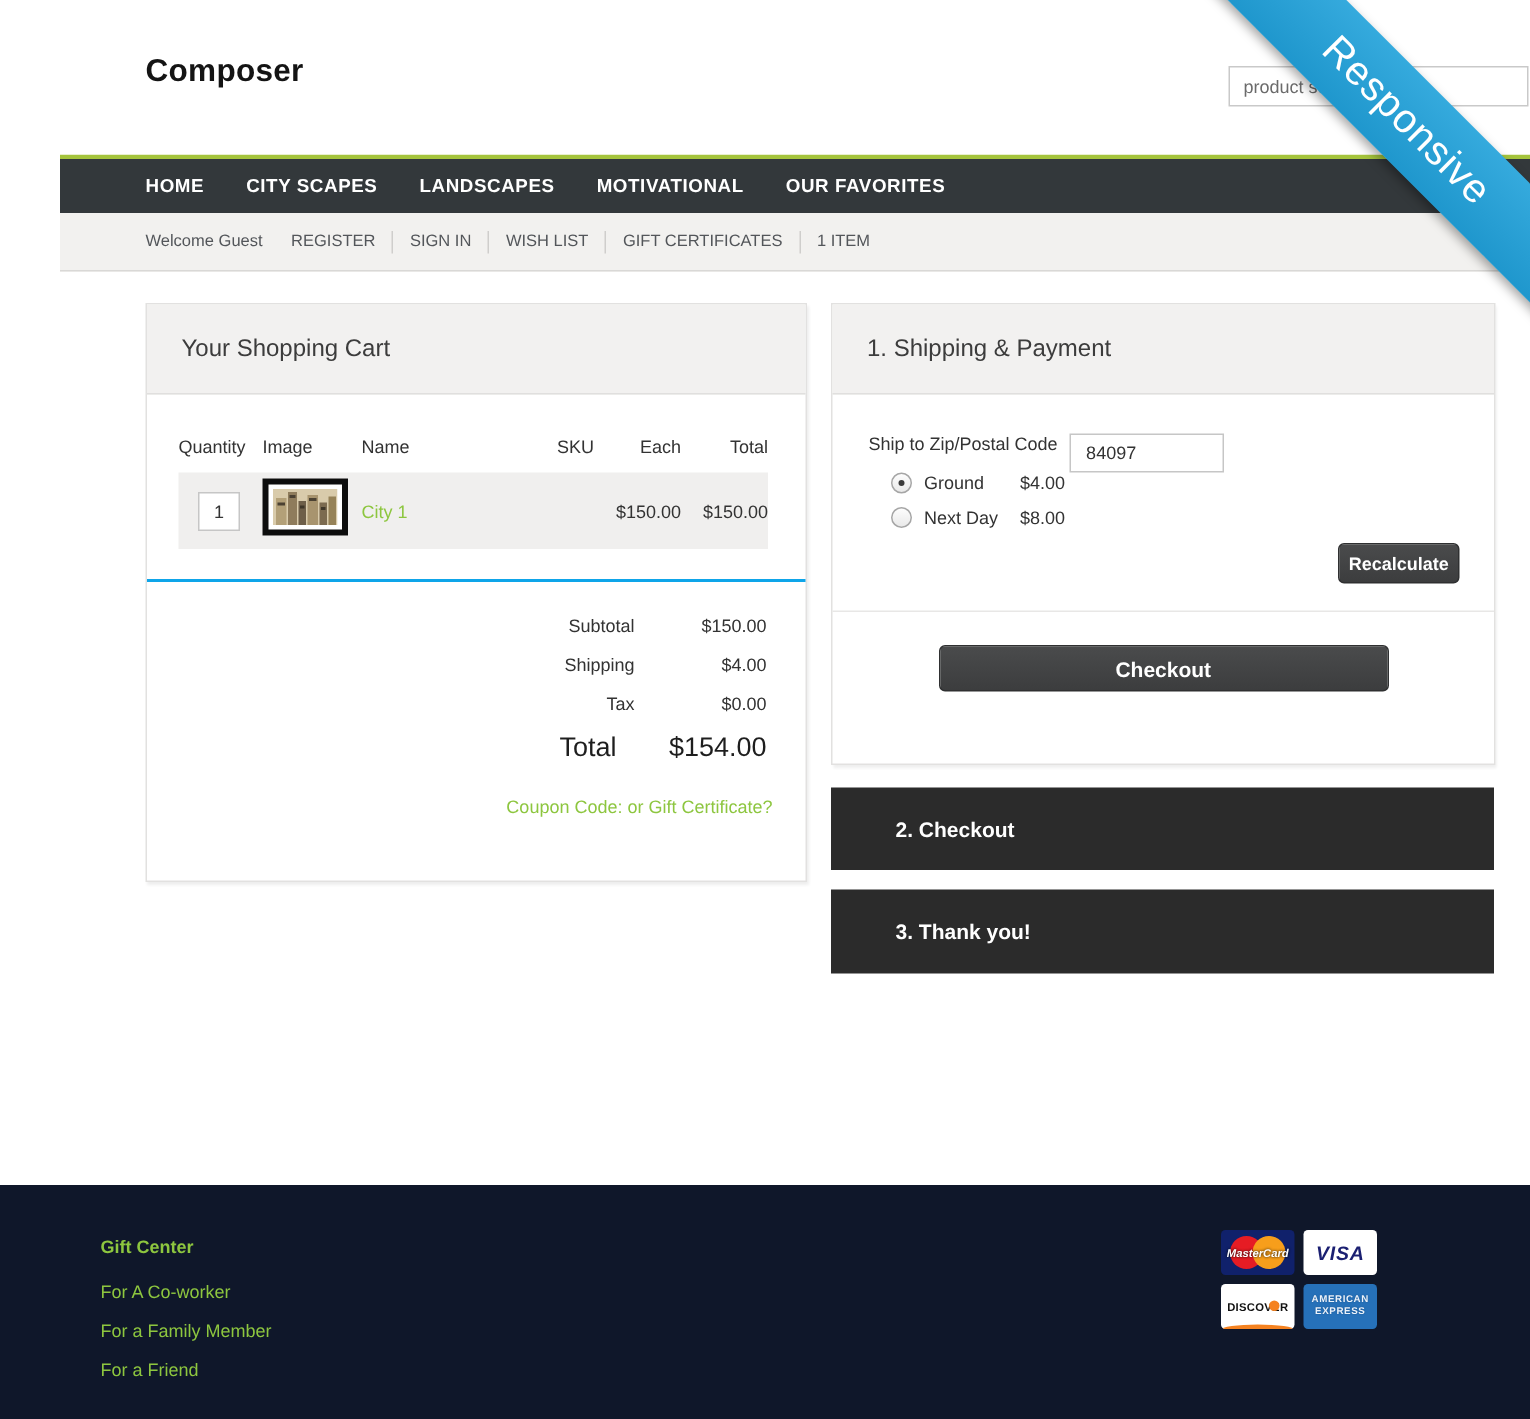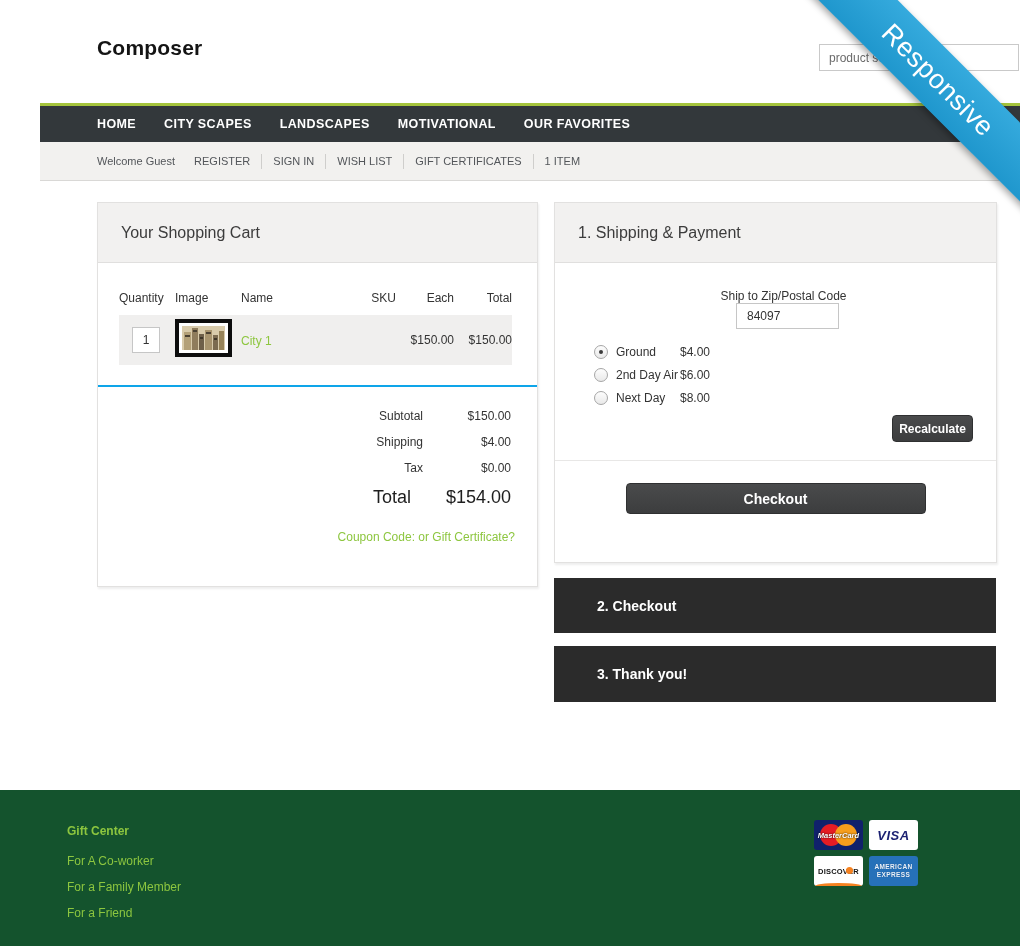--- a/index.html
+++ b/index.html
@@ -51,21 +51,21 @@
   .tlabel { width:120px; text-align:right; }
   .tval { width:88px; text-align:right; }
   .trow.big { font-size:18px; color:#1e1e1e; margin-top:4px; margin-bottom:0; }
   .trow.big .tlabel { width:120px; }
   .trow.big .tval { width:100px; }
   .coupon { text-align:right; padding-right:22px; margin-top:22px; padding-bottom:42px; font-size:12px; color:#8dc63f; cursor:pointer; }
 
   
   .right-col { width:443px; }
   .ship-panel { width:443px; }
-  .zip-row { margin:26px 0 16px 24px; display:flex; align-items:center; font-size:12px; color:#333;flex-direction:column; }
+  .zip-row { margin:26px 0 0 24px; display:flex; align-items:flex-start; font-size:12px; color:#333; }
   .zip-row label { margin-right:8px; }
   .zip-input { width:103px; height:26px; border:1px solid #c6c6c6; font-size:12px; color:#333; padding-left:10px; font-family:"Liberation Sans",sans-serif; }
   .opt-label { margin:13px 0 8px 24px; font-size:12px; color:#333; }
   .opt-row { display:flex; align-items:center; margin:0 0 9px 39px; font-size:12px; color:#333; }
   .radio { width:14px; height:14px; border:1px solid #a6a6a6; border-radius:50%; background:linear-gradient(#fdfdfd,#e9e9e9); display:inline-block; position:relative; margin-right:8px; cursor:pointer; flex:none; }
   .radio.checked::after { content:""; position:absolute; left:4px; top:4px; width:4px; height:4px; background:#3a3a3a; border-radius:50%; }
   .opt-name { width:64px; }
   .dark-btn { background:linear-gradient(#4a4b4c,#3c3d3e); color:#fff; font-weight:bold; border:1px solid #2f3031; border-radius:4px; cursor:pointer; font-family:"Liberation Sans",sans-serif; }
   .recalc { display:block; margin:10px 23px 0 auto; width:81px; height:27px; font-size:12px; }
   .ship-divider { margin-top:18px; border-top:1px solid #e8e7e6; }
@@ -75,21 +75,21 @@
   .select-btn { position:absolute; right:3px; top:3px; width:17px; height:18px; background:linear-gradient(#e8e6e1,#cfccc5); border:1px solid #9c9a96; display:flex; align-items:center; justify-content:center; font-size:7px; color:#000; }
   .checkout-btn { display:block; margin:22px auto 0; width:300px; height:31px; font-size:14px; }
   .ship-bottom-pad { height:48px; }
 
   
   .step { width:442px; background:#2b2b2b; color:#fff; font-size:14px; font-weight:bold; display:flex; align-items:center; padding-left:43px; }
   .step-2 { height:55px; margin-top:15px; }
   .step-3 { height:56px; margin-top:13px; }
 
   
-  .footer { position:absolute; left:0; right:0; bottom:0; height:156px; background:#14532d; }
+  .footer { position:absolute; left:0; right:0; bottom:0; height:156px; background:#0f172a; }
   .foot-cols { display:flex; padding:34px 0 0 67px; }
   .foot-col { width:180px; }
   .foot-title { color:#8dc63f; font-size:12px; font-weight:bold; margin-bottom:16px; }
   .foot-link { color:#8dc63f; font-size:12px; margin-bottom:12px; cursor:pointer; }
   .cards { position:absolute; right:102px; top:30px; display:grid; grid-template-columns:49px 49px; grid-auto-rows:30px; gap:6px 6px; }
   .card { border-radius:3px; position:relative; overflow:hidden; }
   .card-mc { background:#10216b; display:flex; align-items:center; justify-content:center; }
   .card-mc .circ { position:absolute; width:22px; height:22px; border-radius:50%; top:4px; }
   .card-mc .circ.red { background:#e61c24; left:6px; }
   .card-mc .circ.org { background:#f79e1b; right:6px; }
@@ -216,25 +216,20 @@
             <label>Ship to Zip/Postal Code</label>
             <input class="zip-input" type="text" value="84097" style="">
           </div>
           <div class="opt-row">
             <span class="radio checked"></span>
             <span class="opt-name">Ground</span>
             <span class="opt-price">$4.00</span>
           </div>
           <div class="opt-row">
             <span class="radio"></span>
-            <span class="opt-name">2nd Day Air</span>
-            <span class="opt-price">$6.00</span>
-          </div>
-          <div class="opt-row">
-            <span class="radio"></span>
             <span class="opt-name">Next Day</span>
             <span class="opt-price">$8.00</span>
           </div>
           <button class="dark-btn recalc">Recalculate</button>
           <div class="ship-divider"></div>
           <button class="dark-btn checkout-btn">Checkout</button>
           <div class="ship-bottom-pad"></div>
         </div>
       </section>
 

